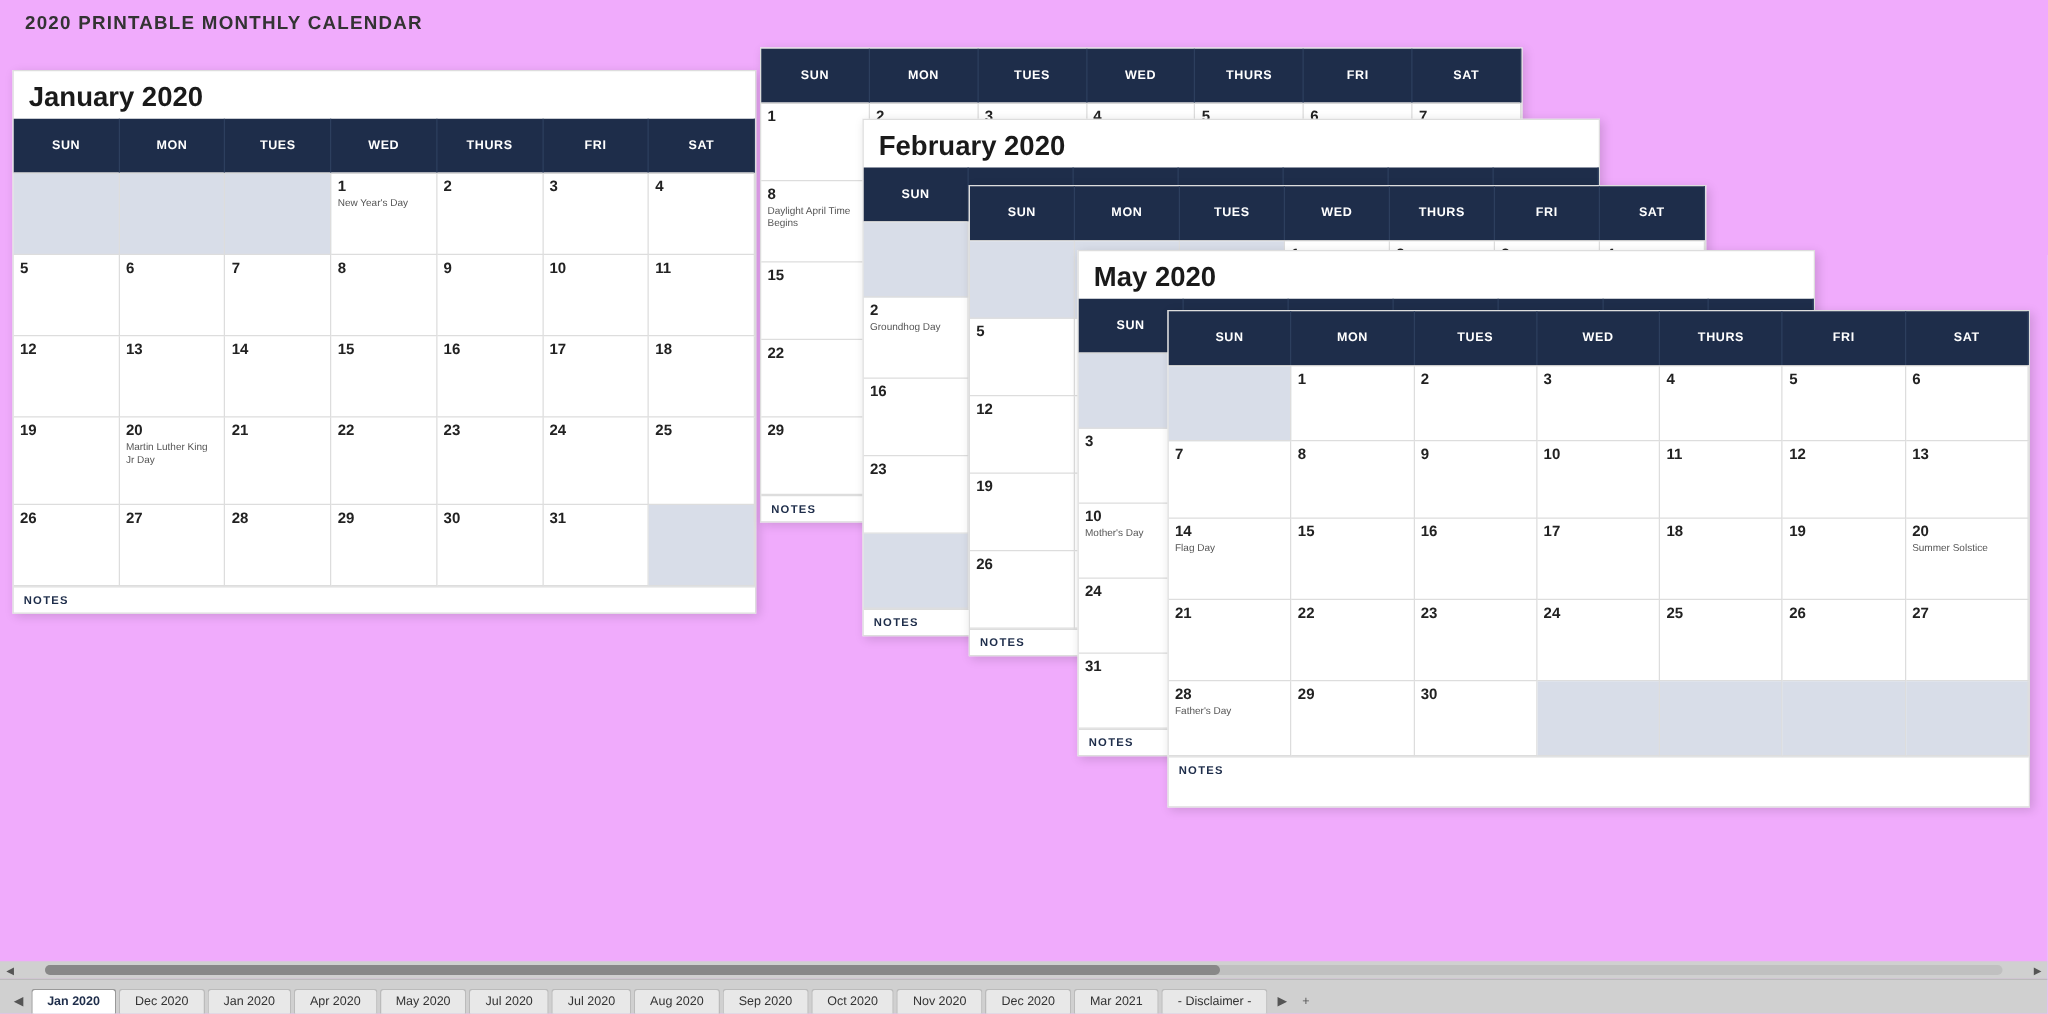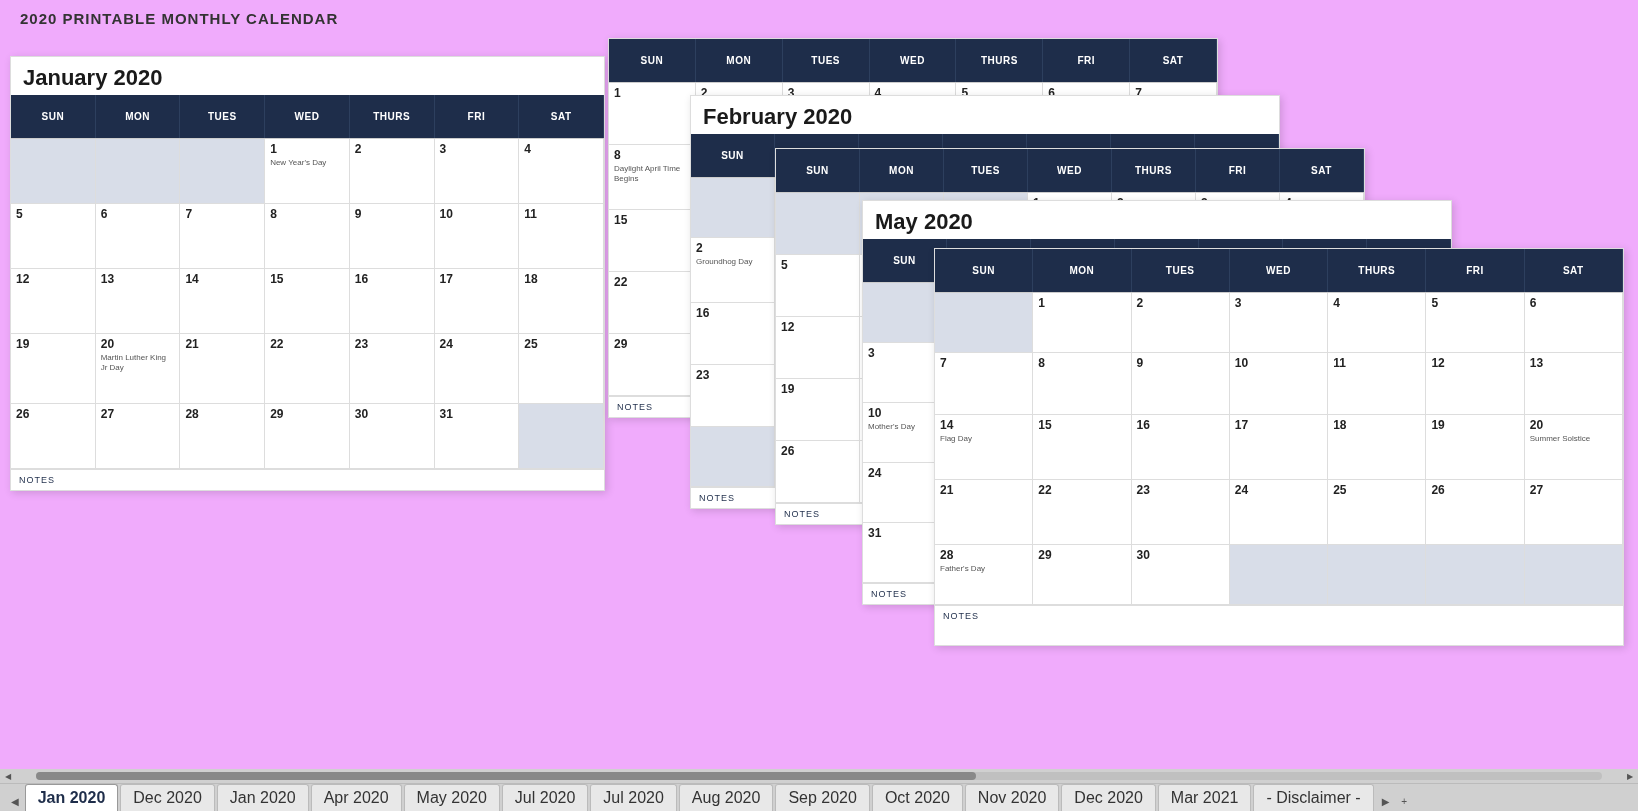--- a/index.html
+++ b/index.html
@@ -101,21 +101,21 @@
 
     .notes-row {
       display: flex;
       align-items: flex-start;
       padding: 5px 8px;
       border-top: 1px solid #ddd;
     }
 
     .notes-label {
       font-size: 9px;
-      font-weight: normal;
+      font-weight: bold;
       color: #1e2d4a;
       letter-spacing: 1px;
       margin-right: 8px;
     }
 
     
     .tab-bar {
       position: absolute;
       bottom: 0;
       left: 0;
@@ -123,21 +123,21 @@
       height: 28px;
       background: #d0d0d0;
       display: flex;
       align-items: flex-end;
       padding: 0 5px;
       border-top: 1px solid #bbb;
     }
 
     .tab-item {
       padding: 4px 12px;
-      font-size: 16px;
+      font-size: 10px;
       background: #e8e8e8;
       border: 1px solid #bbb;
       border-bottom: none;
       border-radius: 3px 3px 0 0;
       margin-right: 2px;
       cursor: pointer;
       color: #333;
       white-space: nowrap;
     }
 

